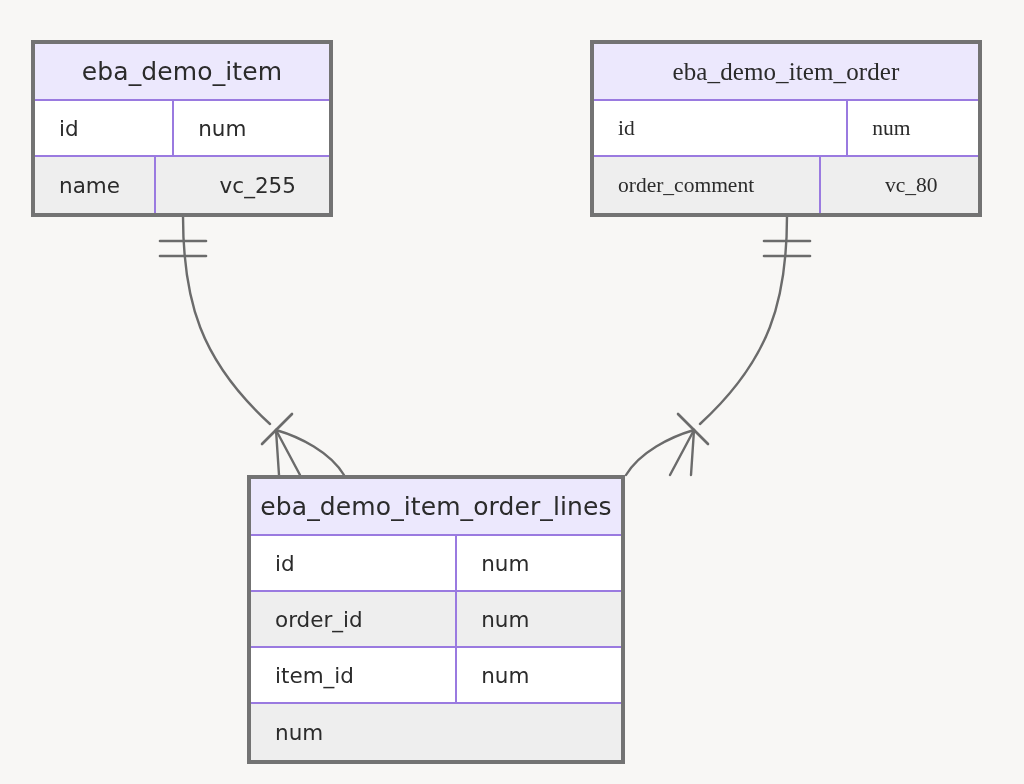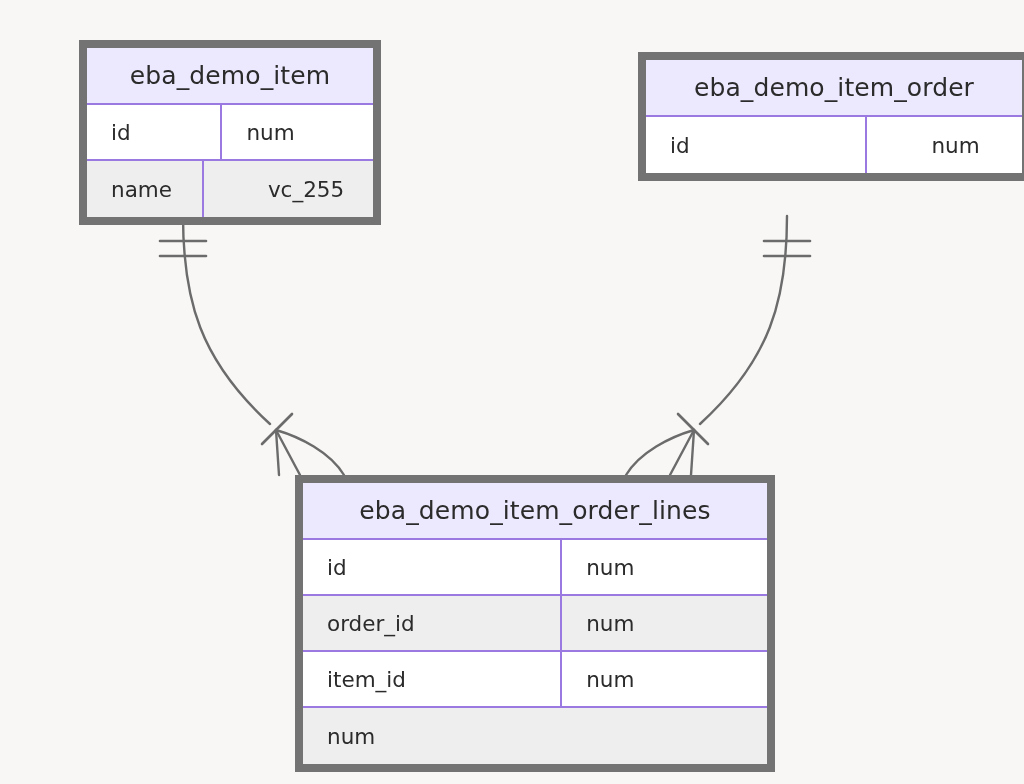--- a/index.html
+++ b/index.html
@@ -25,24 +25,23 @@
     left: 0;
     top: 0;
     width: 1024px;
     height: 784px;
     z-index: 1;
   }
   
   .entity {
     position: absolute;
     z-index: 2;
-    border: 8px solid #737373;
+    border: 4px solid #737373;
     box-sizing: border-box;
     background: #404040;
-    margin-left: 48px;
   }
   .entity-header {
     background: #ece8fd;
     border-bottom: 2px solid #9a7ae0;
     box-sizing: border-box;
     height: 57px;
     display: flex;
     align-items: center;
     justify-content: center;
     color: #2b2b2b;
@@ -78,27 +77,27 @@
   }
 
   
   #entity-eba_demo_item {
     left: 31px;  top: 40px;  width: 302px;
   }
   #entity-eba_demo_item .attr-name { width: 141px; }
   #entity-eba_demo_item .attr-type { width: 157px; }
 
   #entity-eba_demo_item_order {
-    left: 590px; top: 52px;  width: 392px;
+    left: 590px; top: 40px;  width: 392px; font-family: Liberation Serif, serif;
   }
   #entity-eba_demo_item_order .attr-name { width: 257px; }
   #entity-eba_demo_item_order .attr-type { width: 131px; }
 
   #entity-eba_demo_item_order_lines {
-    left: 247px; top: 475px; width: 480px;
+    left: 247px; top: 475px; width: 378px;
   }
   #entity-eba_demo_item_order_lines .attr-name { width: 262px; }
   #entity-eba_demo_item_order_lines .attr-type { width: 207px; }
 </style>
 </head>
 <body>
 
 <div id="diagram-root">
 
   <svg id="connector-layer" viewBox="0 0 1024 784" xmlns="http://www.w3.org/2000/svg">
@@ -149,20 +148,24 @@
     </div>
   </div>
 
   <div class="entity" id="entity-eba_demo_item_order">
     <div class="entity-header">eba_demo_item_order</div>
 
     <div class="attr-row odd">
       <div class="attr-name">id</div>
       <div class="attr-type">num</div>
     </div>
+    <div class="attr-row even">
+      <div class="attr-name">order_comment</div>
+      <div class="attr-type">vc_80</div>
+    </div>
   </div>
 
   <div class="entity" id="entity-eba_demo_item_order_lines">
     <div class="entity-header">eba_demo_item_order_lines</div>
 
     <div class="attr-row odd">
       <div class="attr-name">id</div>
       <div class="attr-type">num</div>
     </div>
     <div class="attr-row even">

